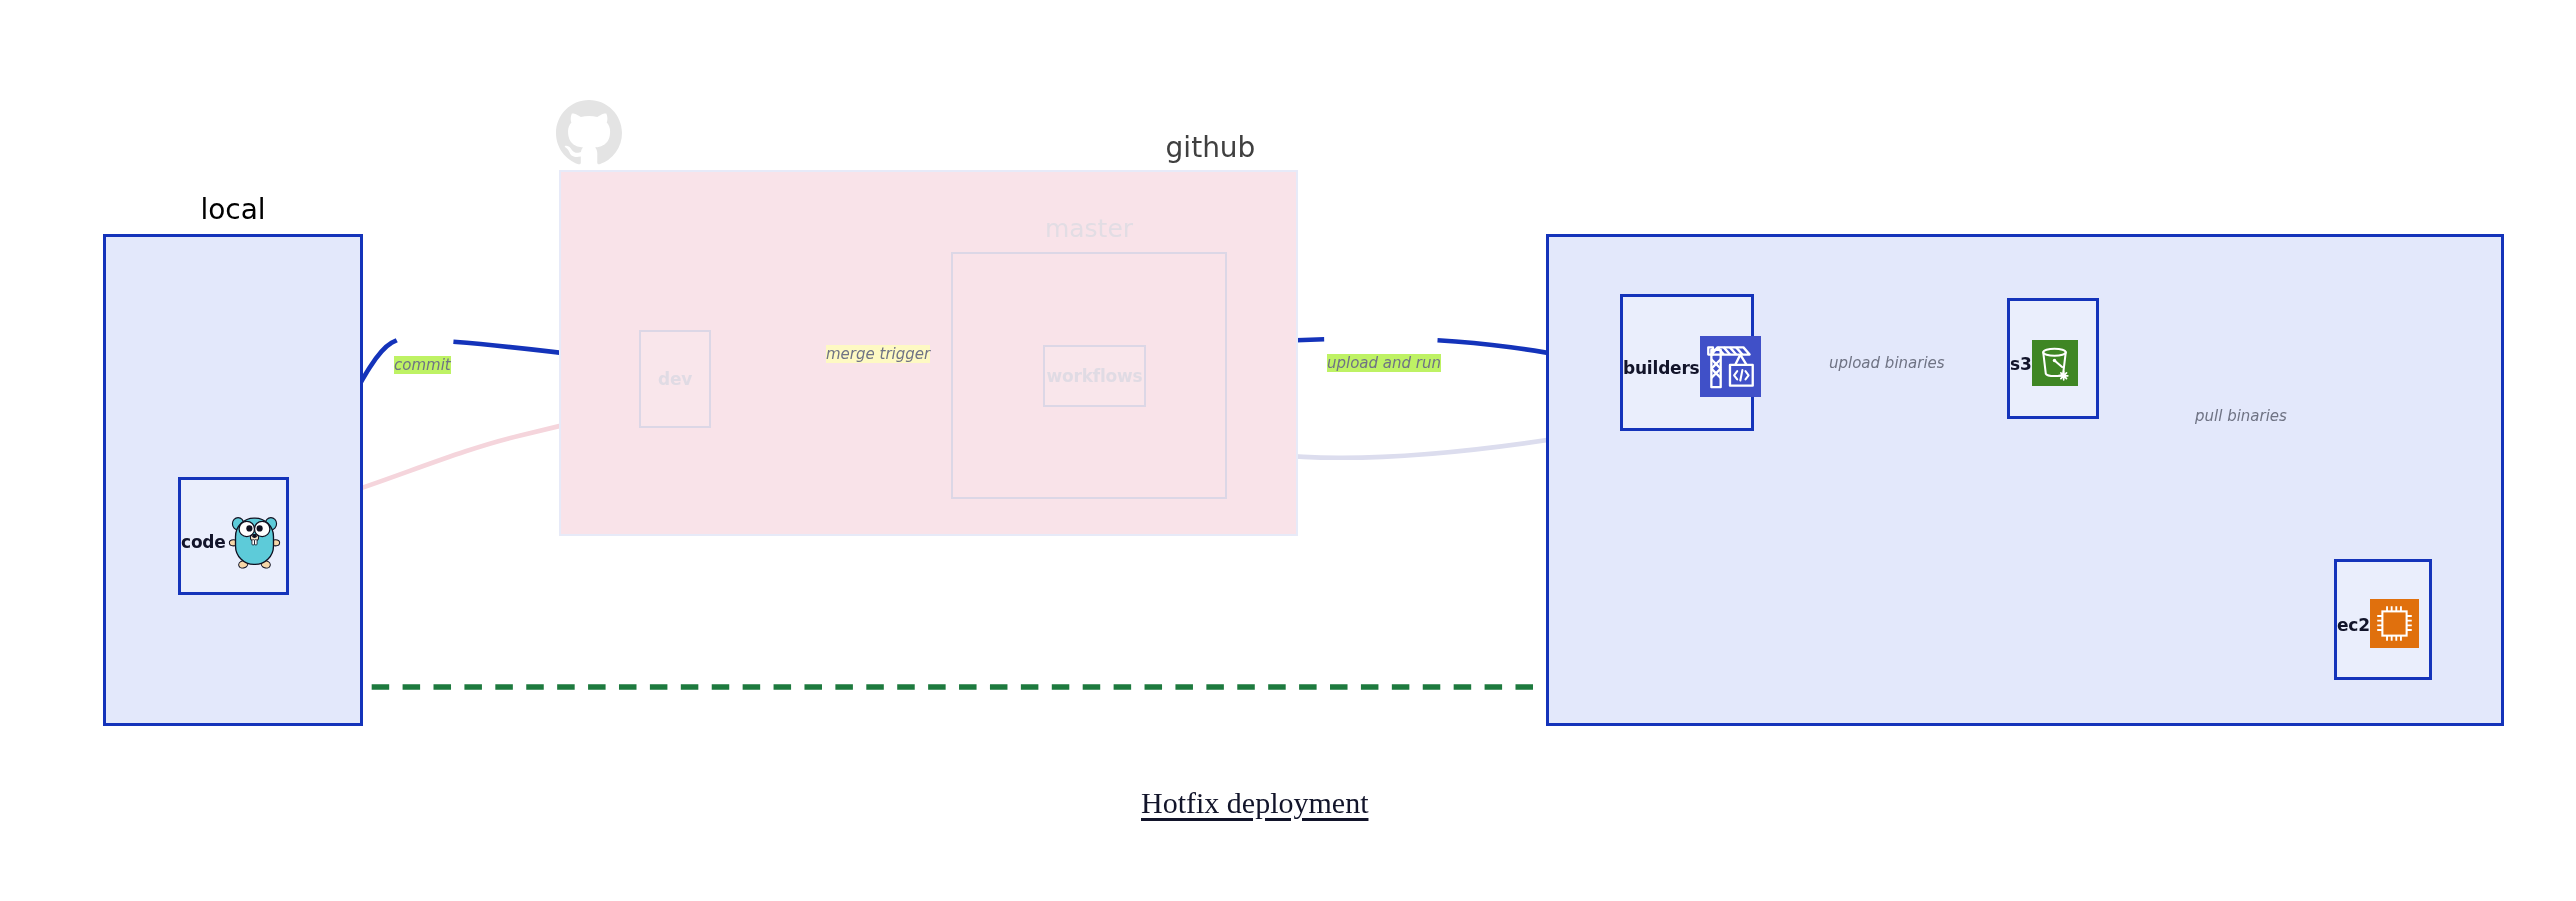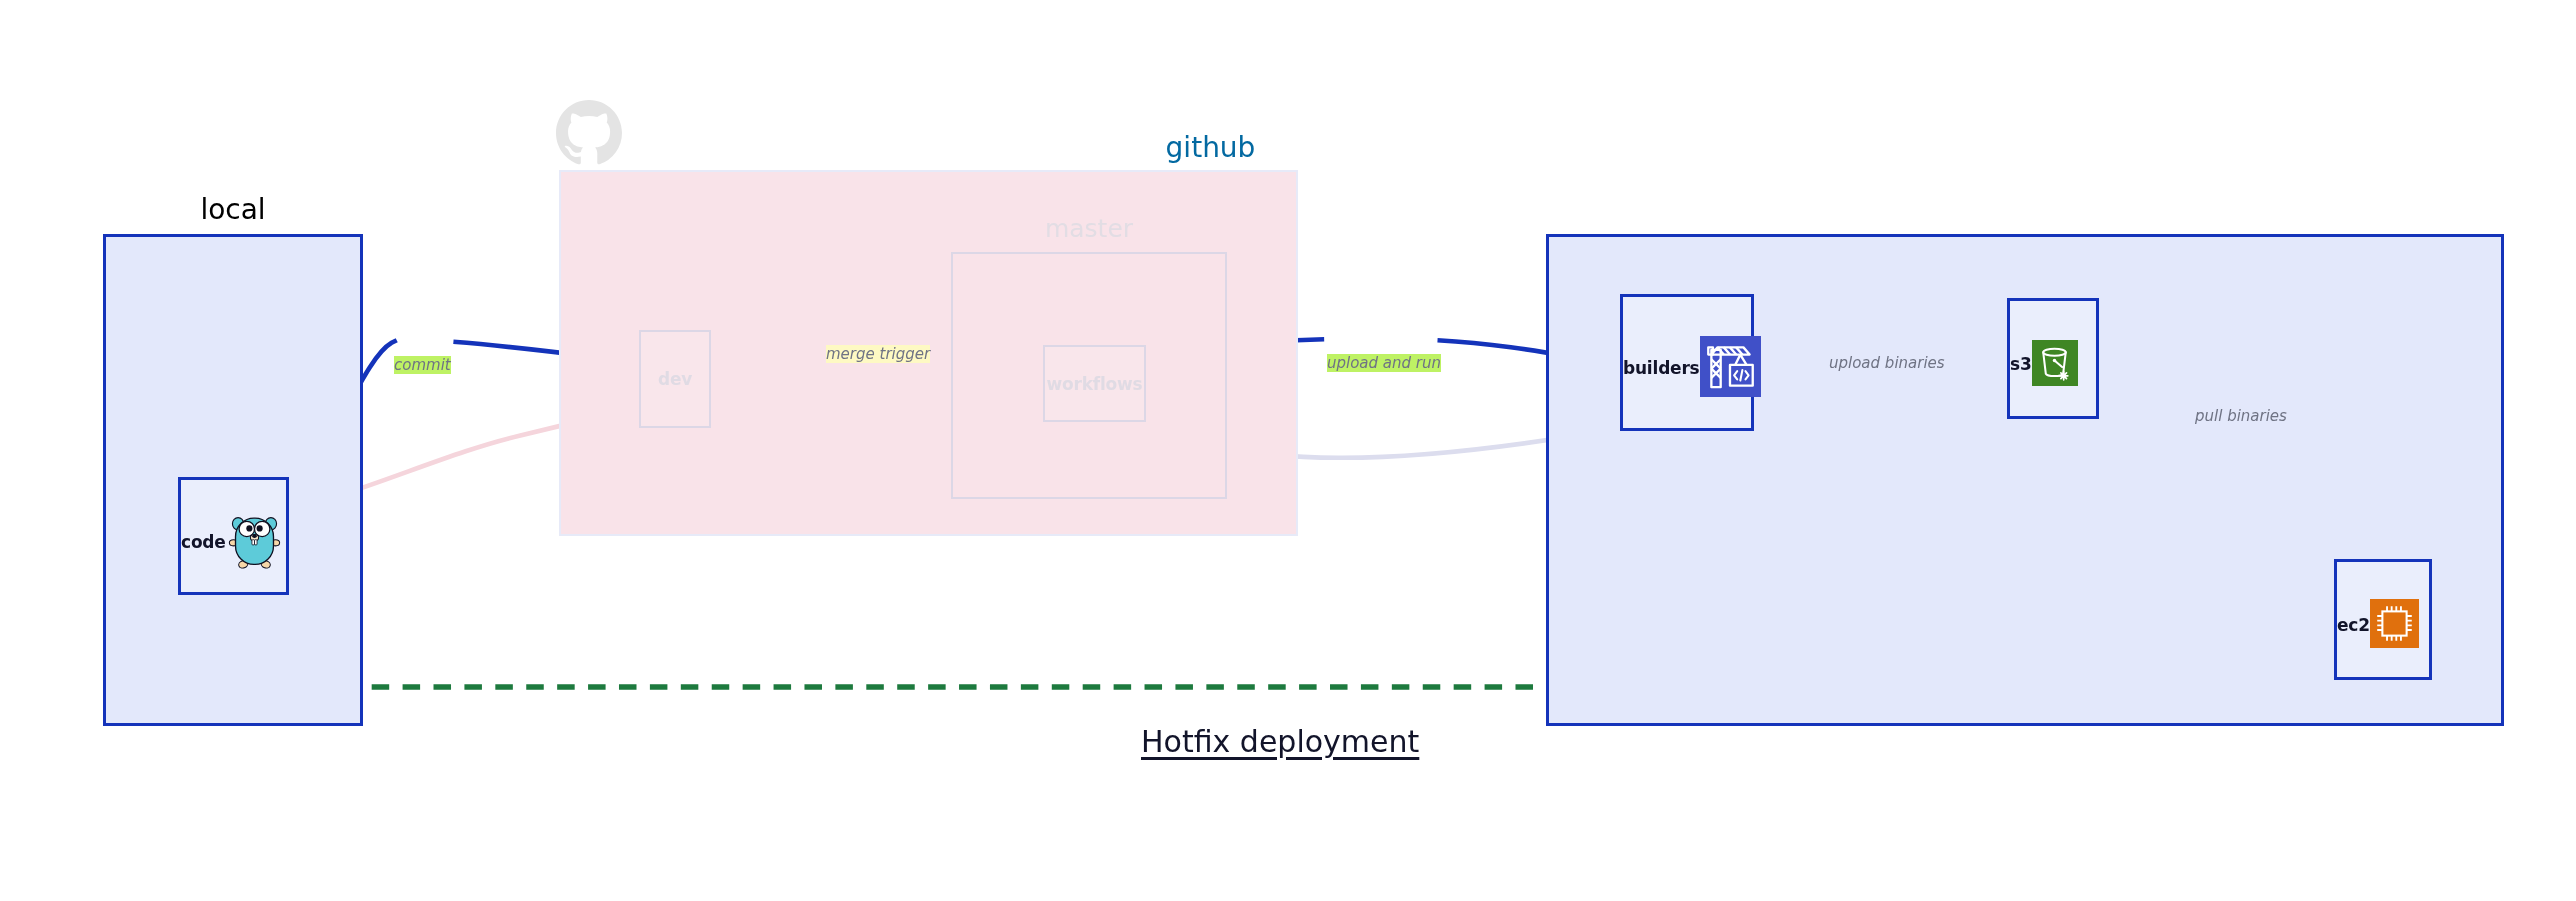--- a/index.html
+++ b/index.html
@@ -43,21 +43,21 @@
   
   .group-title {
     position: absolute;
     font-size: 28px;
     color: #000000;
     font-weight: 400;
     white-space: nowrap;
     text-align: center;
   }
   .group-title.faded {
-    color: #0369a1;
+    color: #404040;
   }
 
   
   .node {
     position: absolute;
     box-sizing: border-box;
     background: #eaeefc;
     border: 3.6px solid #1433ba;
     display: flex;
     flex-direction: row;
@@ -216,21 +216,21 @@
     </svg>
   </div>
 
   <div class="node-faded" style="left:639px; top:330px; width:72px; height:98px;">
     <div class="node-label">dev</div>
   </div>
 
   <div class="subgroup-faded" style="left:951px; top:252px; width:276px; height:247px;"></div>
   <div class="subgroup-title" style="left:951px; top:214px; width:276px;">master</div>
 
-  <div class="node-faded" style="left:1043px; top:345px; width:103px; height:77px;">
+  <div class="node-faded" style="left:1043px; top:345px; width:103px; height:62px;">
     <div class="node-label">workflows</div>
   </div>
 
   <div class="group group-aws" style="left:1546px; top:234px; width:958px; height:492px;"></div>
 
   <div class="node" style="left:1620px; top:294px; width:134px; height:137px;">
     <div class="node-label">builders</div>
     <div class="node-icon">
       <svg width="61" height="61" viewBox="0 0 118 118" xmlns="http://www.w3.org/2000/svg">
         <rect x="0" y="0" width="118" height="118" fill="#4050c8"></rect>
@@ -294,16 +294,16 @@
   <div class="edge-label on-white" style="left:394px; top:332px;">commit</div>
 
   <div class="edge-label on-pink" style="left:826px; top:345px;">merge trigger</div>
 
   <div class="edge-label on-white" style="left:1327px; top:330px;">upload and run</div>
 
   <div class="edge-label on-blue" style="left:1829px; top:354px;">upload binaries</div>
 
   <div class="edge-label on-blue" style="left:2195px; top:407px;">pull binaries</div>
 
-  <div class="diagram-title" style="left:1141px; top:724px;">Hotfix deployment</div>
+  <div class="diagram-title" style="left:1141px; top:786px;font-family:Liberation Serif, serif;">Hotfix deployment</div>
 
 </div>
 
 
 </body></html>

